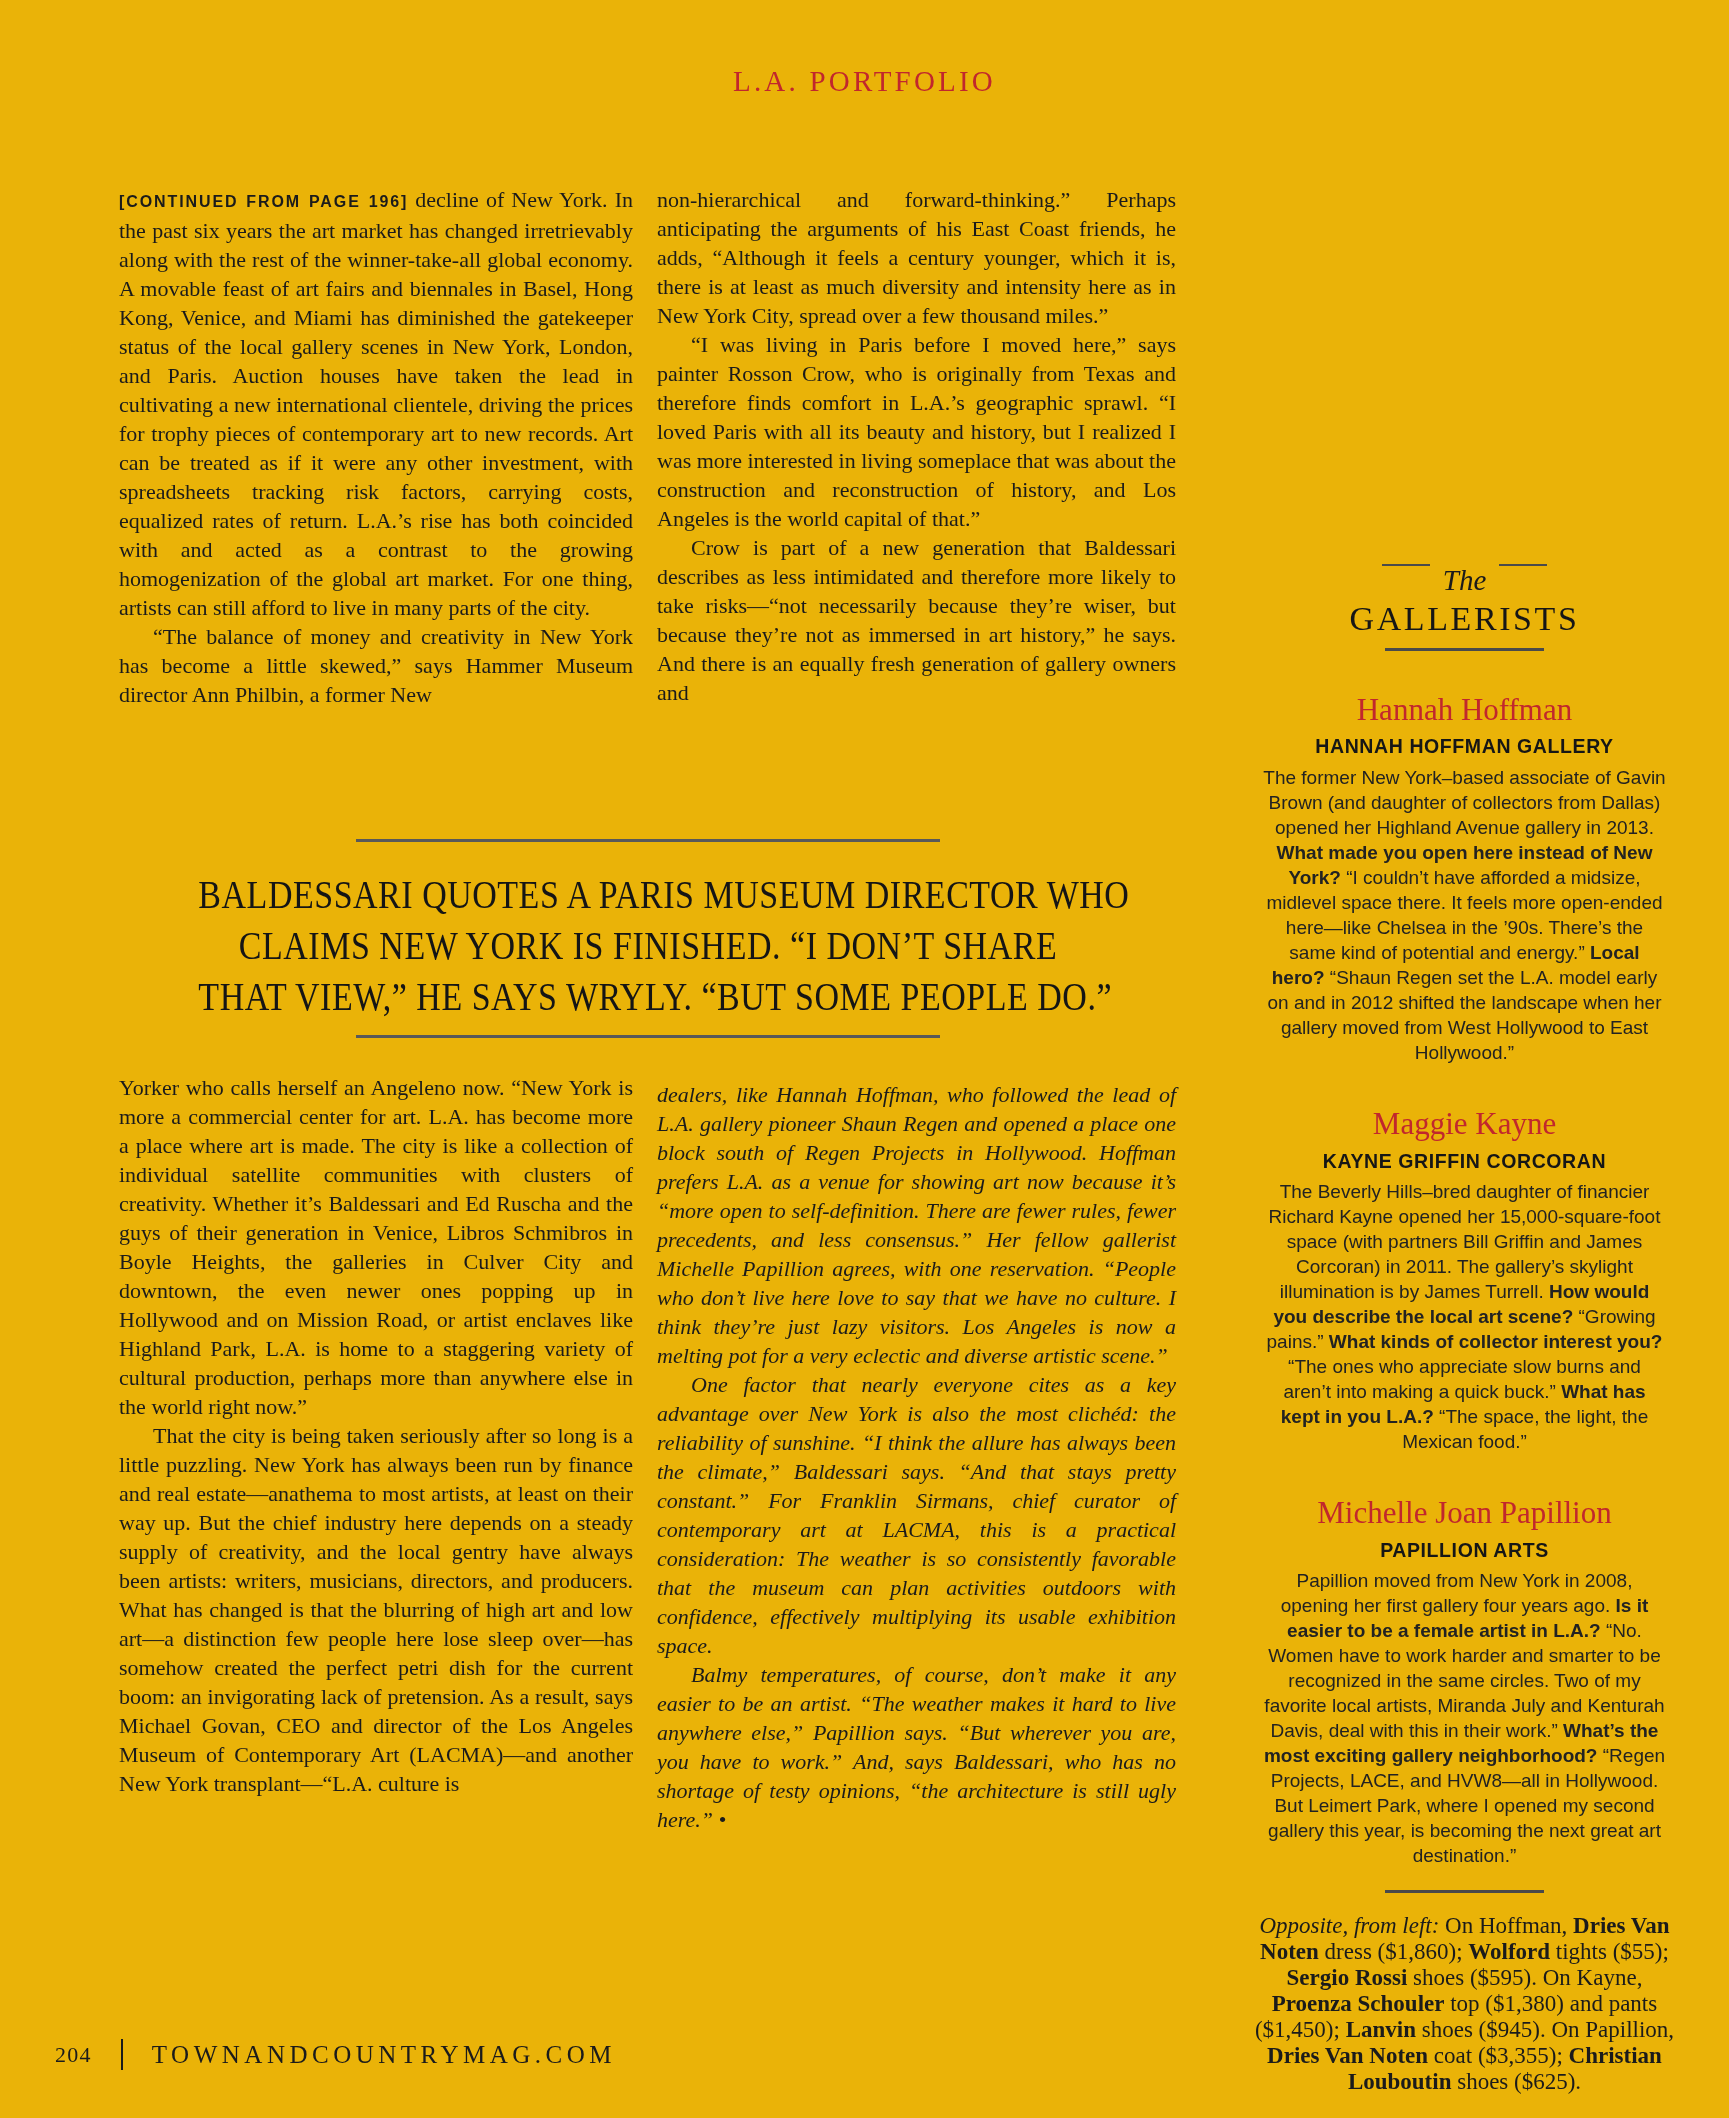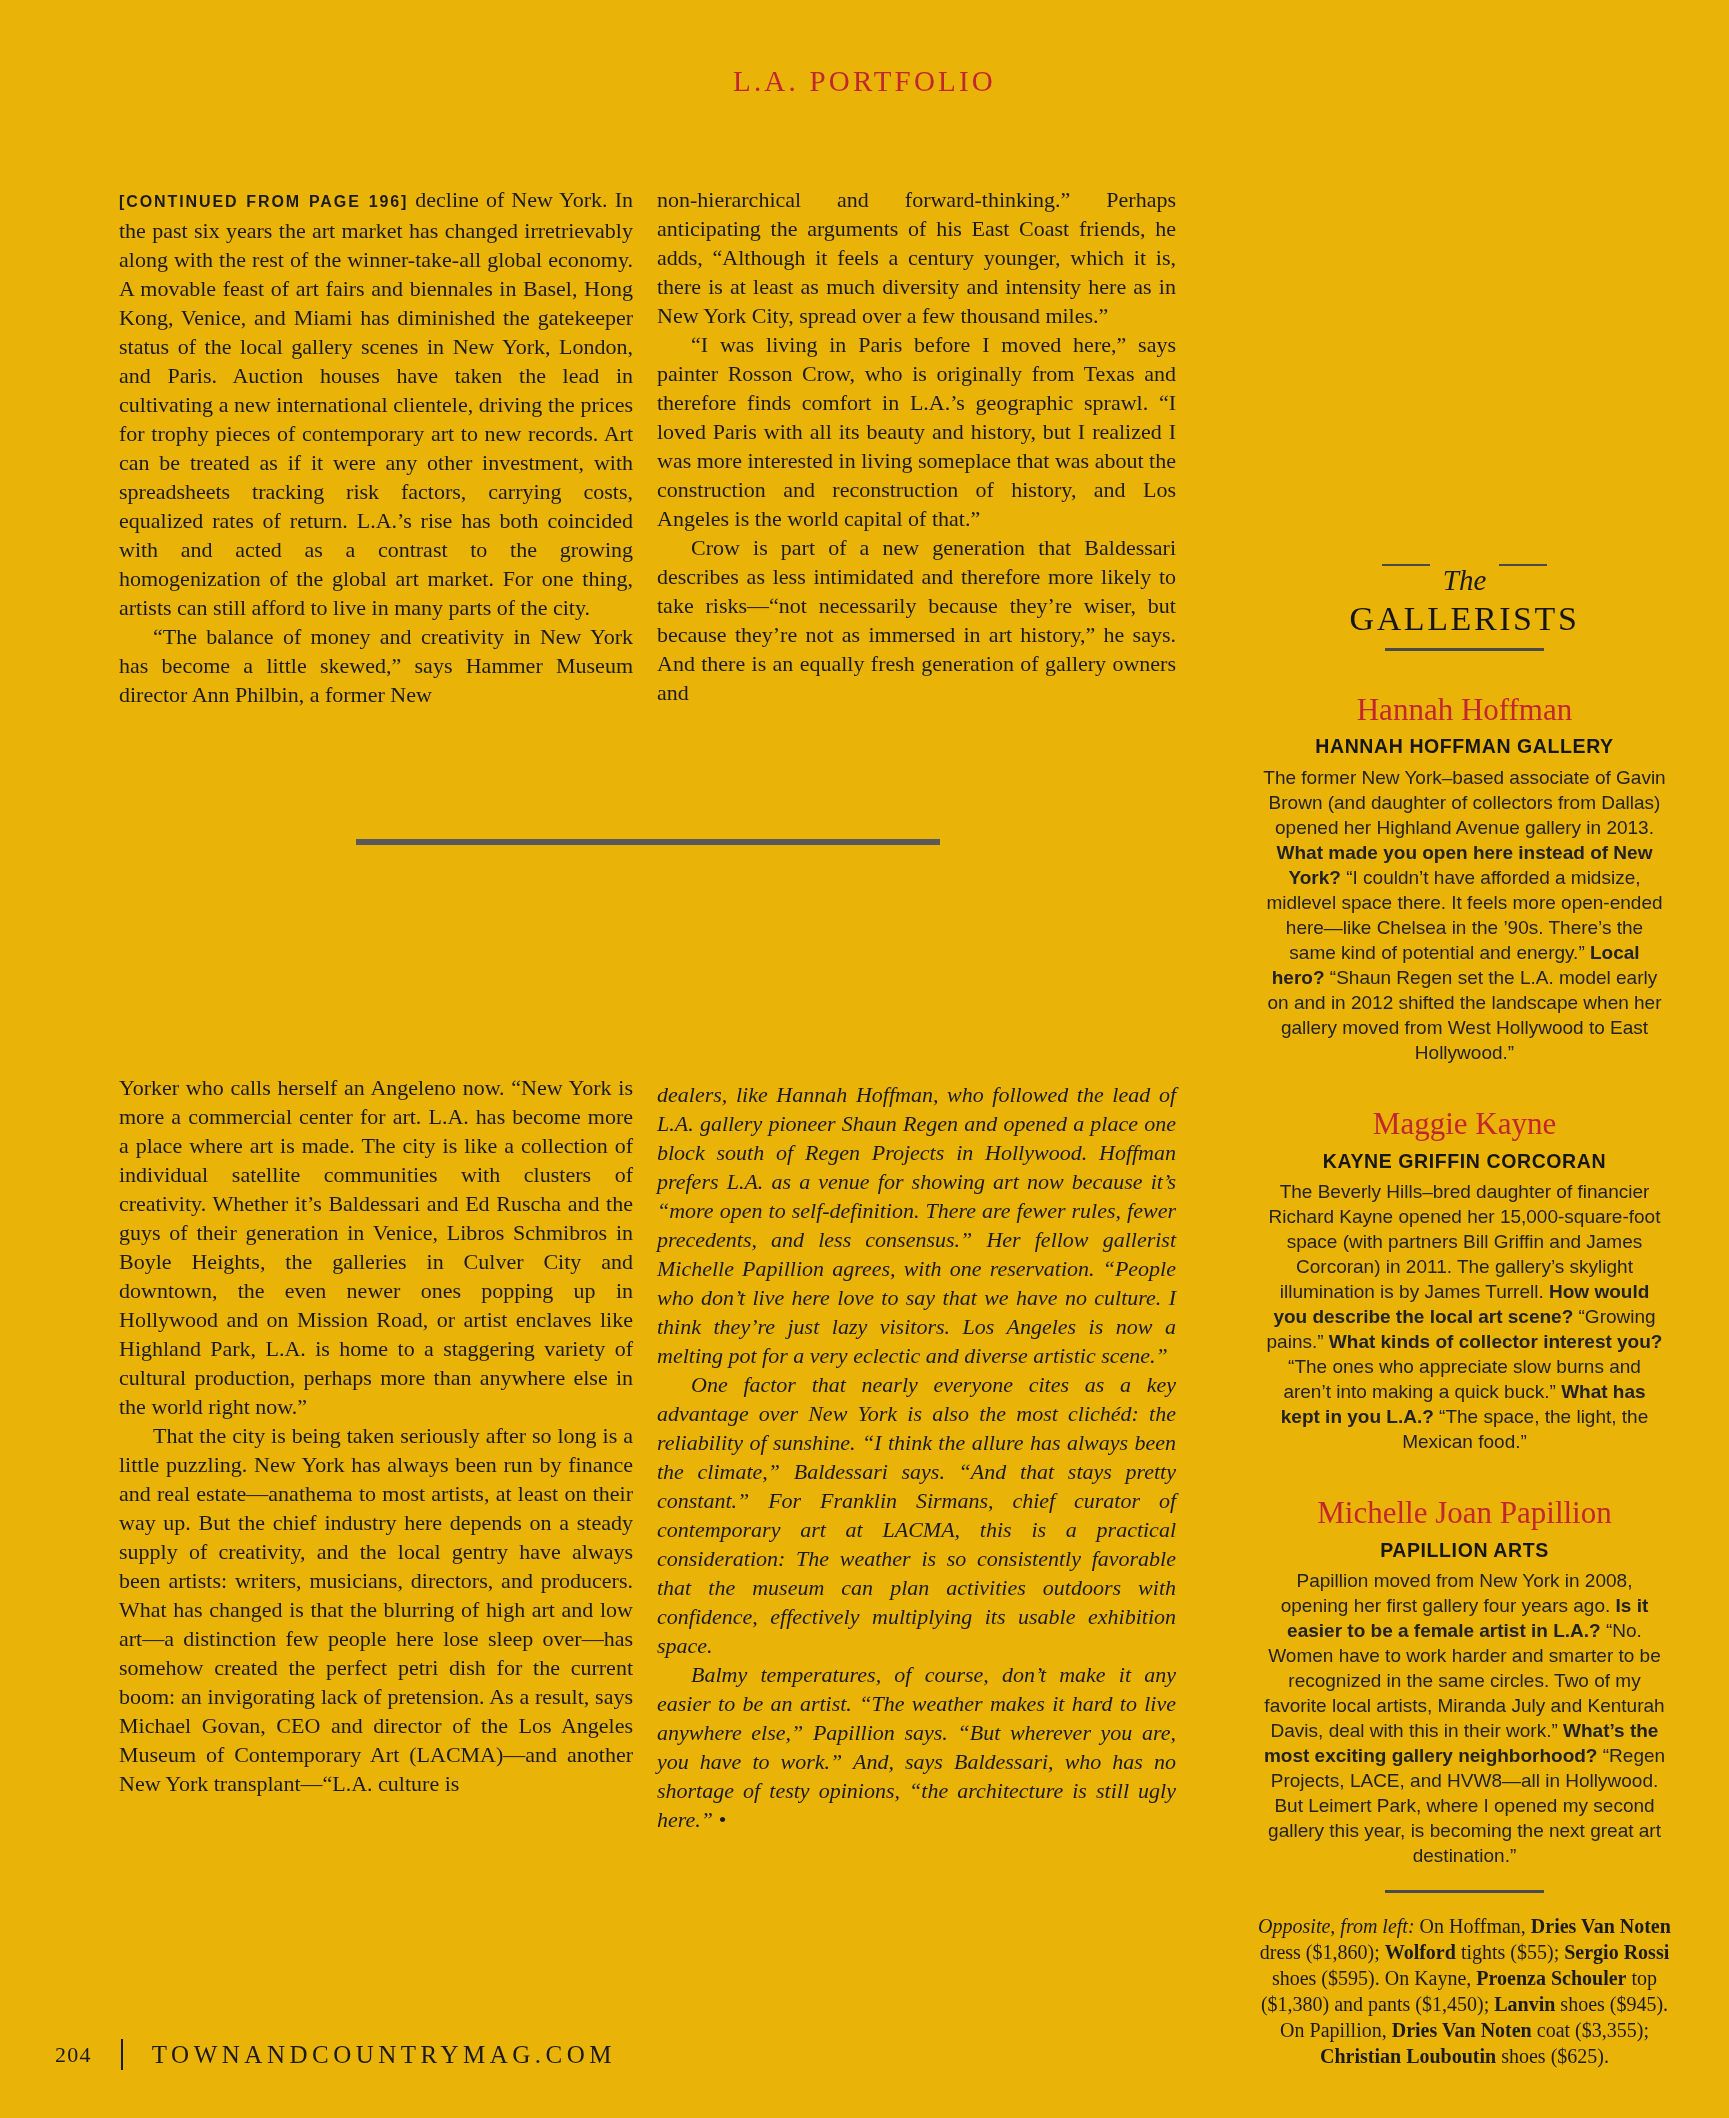--- a/index.html
+++ b/index.html
@@ -34,21 +34,21 @@
   .sb-kicker{display:flex;align-items:flex-start;justify-content:center;gap:13px;}
   .sb-kicker .dash{width:48px;height:1.9px;background:#4a4a4a;}
   .sb-the{font-style:italic;font-size:29px;color:#1b1b1b;}
   .sb-title{font-size:34px;letter-spacing:2.6px;margin-top:2.6px;color:#161616;}
   .sb-rule{width:159px;height:2.6px;background:#4a4a4a;margin:10.4px auto 0;}
   .sb-name{color:var(--accent_red);font-size:31px;margin-top:41px;}
   .sb-gallery{font-family:"Liberation Sans",sans-serif;font-weight:bold;font-size:19.5px;
     letter-spacing:0.6px;margin-top:7.8px;color:#161616;}
   .sb-para{font-family:"Liberation Sans",sans-serif;font-size:19px;line-height:25px;
     width:403px;margin:6.5px auto 0;color:#222;}
-  .sb-credits{font-size:20px;line-height:26px;width:425px;margin:19.5px auto 0;color:#1b1b1b;}
+  .sb-credits{font-size:23px;line-height:26px;width:425px;margin:19.5px auto 0;color:#1b1b1b;}
 
   
   .footer{position:absolute;left:55px;top:2039px;display:flex;align-items:center;gap:29px;}
   .footer .pgnum{font-size:22px;letter-spacing:1.3px;}
   .footer .bar{width:1.9px;height:31px;background:#1b1b1b;}
   .footer .site{font-size:25px;letter-spacing:4.5px;}
 </style>
 </head>
 <body>
 
@@ -62,20 +62,25 @@
     </div>
 
   <div id="col2-top" class="serif-col">
       <p><span>non-hierarchical and forward-thinking.” Perhaps anticipating the arguments of his East Coast friends, he adds, “Although it feels a century younger, which it is, there is at least as much diversity and intensity here as in New York City, spread over a few thousand miles.”</span></p>
       <p class="ind"><span>“I was living in Paris before I moved here,” says painter Rosson Crow, who is originally from Texas and therefore finds comfort in L.A.’s geographic sprawl. “I loved Paris with all its beauty and history, but I realized I was more interested in living someplace that was about the construction and reconstruction of history, and Los Angeles is the world capital of that.”</span></p>
       <p class="ind"><span>Crow is part of a new generation that Baldessari describes as less intimidated and therefore more likely to take risks—“not necessarily because they’re wiser, but because they’re not as immersed in art history,” he says. And there is an equally fresh generation of gallery owners and</span></p>
     </div>
 
   <div class="pq">
     <div class="pq-rule"></div>
+    <div class="pq-lines">
+        <div class="pq-line">BALDESSARI QUOTES A PARIS MUSEUM DIRECTOR WHO</div>
+        <div class="pq-line">CLAIMS NEW YORK IS FINISHED. “I DON’T SHARE</div>
+        <div class="pq-line">THAT VIEW,” HE SAYS WRYLY. “BUT SOME PEOPLE DO.”</div>
+      </div>
     <div class="pq-rule"></div>
   </div>
 
   <div id="col1-bot" class="serif-col">
       <p><span>Yorker who calls herself an Angeleno now. “New York is more a commercial center for art. L.A. has become more a place where art is made. The city is like a collection of individual satellite communities with clusters of creativity. Whether it’s Baldessari and Ed Ruscha and the guys of their generation in Venice, Libros Schmibros in Boyle Heights, the galleries in Culver City and downtown, the even newer ones popping up in Hollywood and on Mission Road, or artist enclaves like Highland Park, L.A. is home to a staggering variety of cultural production, perhaps more than anywhere else in the world right now.”</span></p>
       <p class="ind"><span>That the city is being taken seriously after so long is a little puzzling. New York has always been run by finance and real estate—anathema to most artists, at least on their way up. But the chief industry here depends on a steady supply of creativity, and the local gentry have always been artists: writers, musicians, directors, and producers. What has changed is that the blurring of high art and low art—a distinction few people here lose sleep over—has somehow created the perfect petri dish for the current boom: an invigorating lack of pretension. As a result, says Michael Govan, CEO and director of the Los Angeles Museum of Contemporary Art (LACMA)—and another New York transplant—“L.A. culture is</span></p>
     </div>
 
   <div id="col2-bot" class="serif-col">
       <p><span>dealers, like Hannah Hoffman, who followed the lead of L.A. gallery pioneer Shaun Regen and opened a place one block south of Regen Projects in Hollywood. Hoffman prefers L.A. as a venue for showing art now because it’s “more open to self-definition. There are fewer rules, fewer precedents, and less consensus.” Her fellow gallerist Michelle Papillion agrees, with one reservation. “People who don’t live here love to say that we have no culture. I think they’re just lazy visitors. Los Angeles is now a melting pot for a very eclectic and diverse artistic scene.”</span></p>

